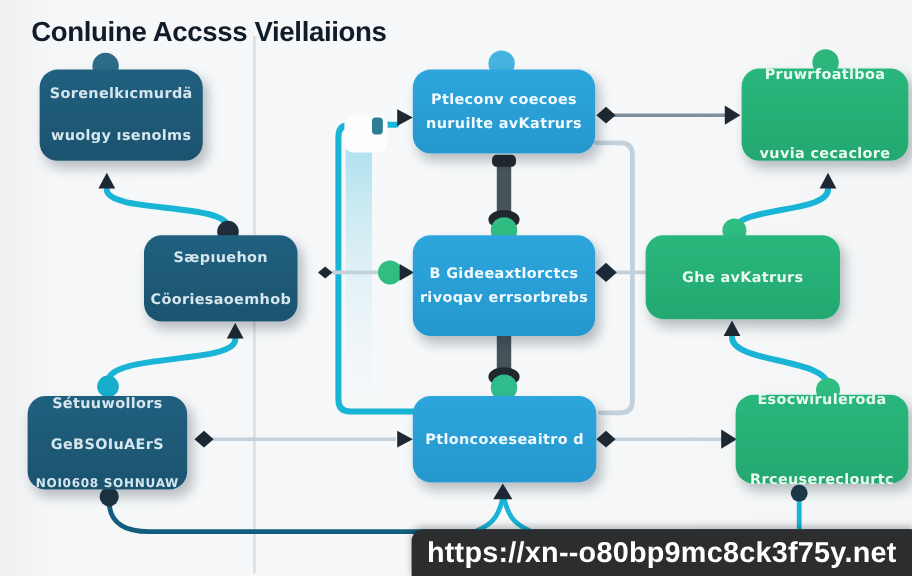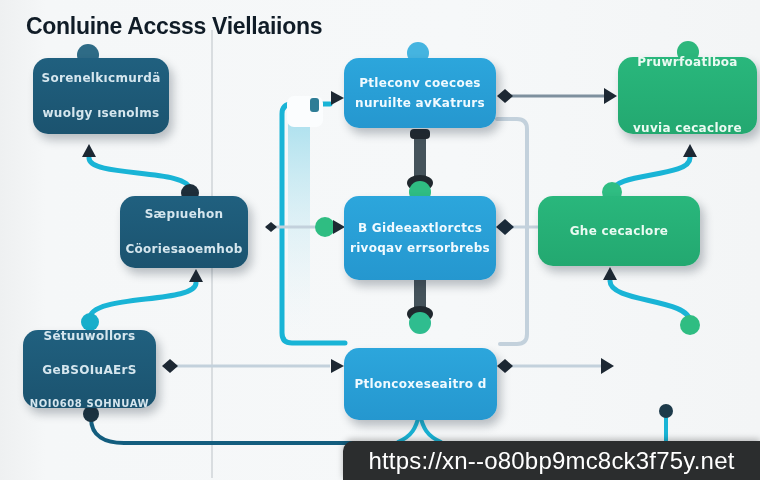--- a/index.html
+++ b/index.html
@@ -27,21 +27,21 @@
   .node.blue{background:linear-gradient(180deg,#2ca6dc,#2597cf);color:#f0faff;}
   .node.green{background:linear-gradient(180deg,#29b77c,#23a870);color:#eafaf2;gap:47px;}
   #url-bar{
     position:absolute;left:343px;top:441px;width:417px;height:39px;z-index:3;
     background:#2b2d2e;border-radius:10px 0 0 0;
     display:flex;align-items:center;justify-content:center;
     box-shadow:0 -2px 6px rgba(0,0,0,.25);
   }
   #url-bar span{
     font-family:"Liberation Sans",sans-serif;
-    color:#ffffff;font-size:24px;font-weight:normal;letter-spacing:.2px;white-space:nowrap;
+    color:#ffffff;font-size:24px;font-weight:bold;letter-spacing:.2px;white-space:nowrap;
   }
 </style>
 </head>
 <body>
 
 <div id="stage">
 
   <div id="page-title">Conluine Accsss Viellaiions</div>
 
   <svg class="layer" width="760" height="480" viewBox="0 0 760 480">
@@ -165,31 +165,35 @@
   <div class="node blue" style="left:344px;top:58px;width:152px;height:70px">
     <div class="nl">Ptleconv coecoes</div>
     <div class="nl">nuruilte avKatrurs</div>
   </div>
 
   <div class="node blue" style="left:344px;top:196px;width:152px;height:84px">
     <div class="nl">B Gideeaxtlorctcs</div>
     <div class="nl">rivoqav errsorbrebs</div>
   </div>
 
-  <div class="node blue" style="left:344px;top:348px;width:153px;height:72px">
+  <div class="node blue" style="left:344px;top:330px;width:153px;height:72px">
     <div class="nl">Ptloncoxeseaitro d</div>
   </div>
 
   <div class="node green" style="left:618px;top:57px;width:139px;height:77px">
     <div class="nl">Pruwrfoatlboa</div>
     <div class="nl">vuvia cecaclore</div>
   </div>
 
   <div class="node green" style="left:538px;top:196px;width:162px;height:70px">
-    <div class="nl">Ghe cecaclore</div>
+    <div class="nl">Ghe avKatrurs</div>
   </div>
 
+  <div class="node green" style="left:613px;top:329px;width:144px;height:74px">
+    <div class="nl">Esocwiruleroda</div>
+    <div class="nl">Rrceusereclourtc</div>
+  </div>
 
   <div id="url-bar">
     <span>https://xn--o80bp9mc8ck3f75y.net</span>
   </div>
 
 </div>
 
 </body></html>

